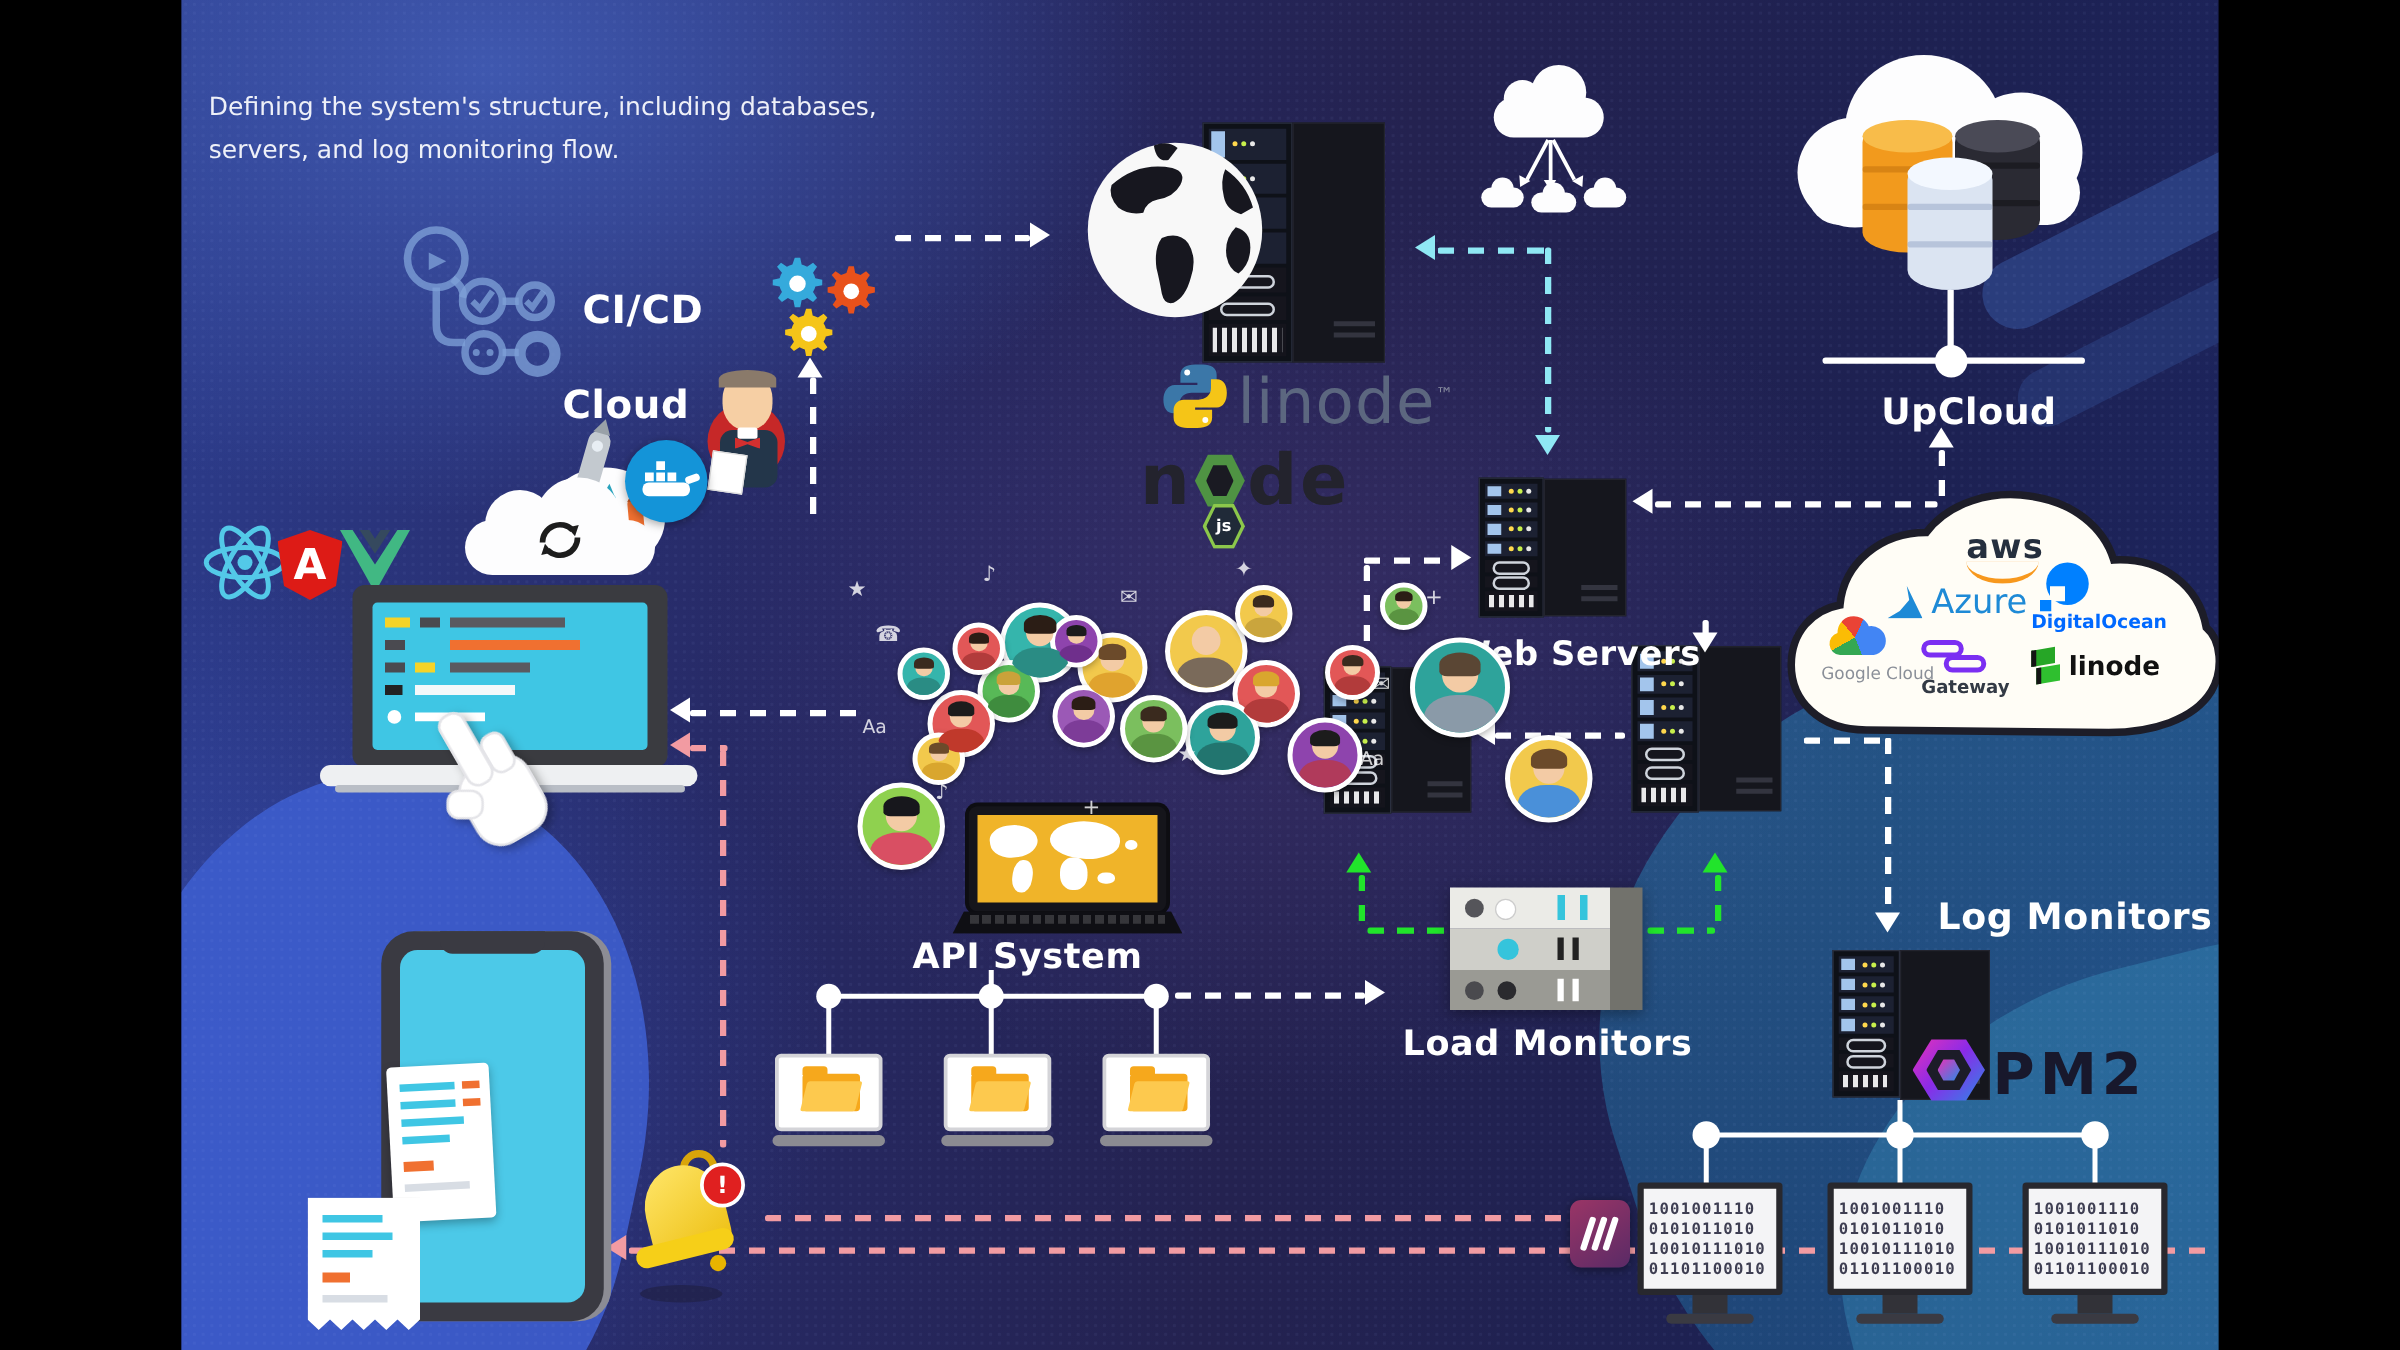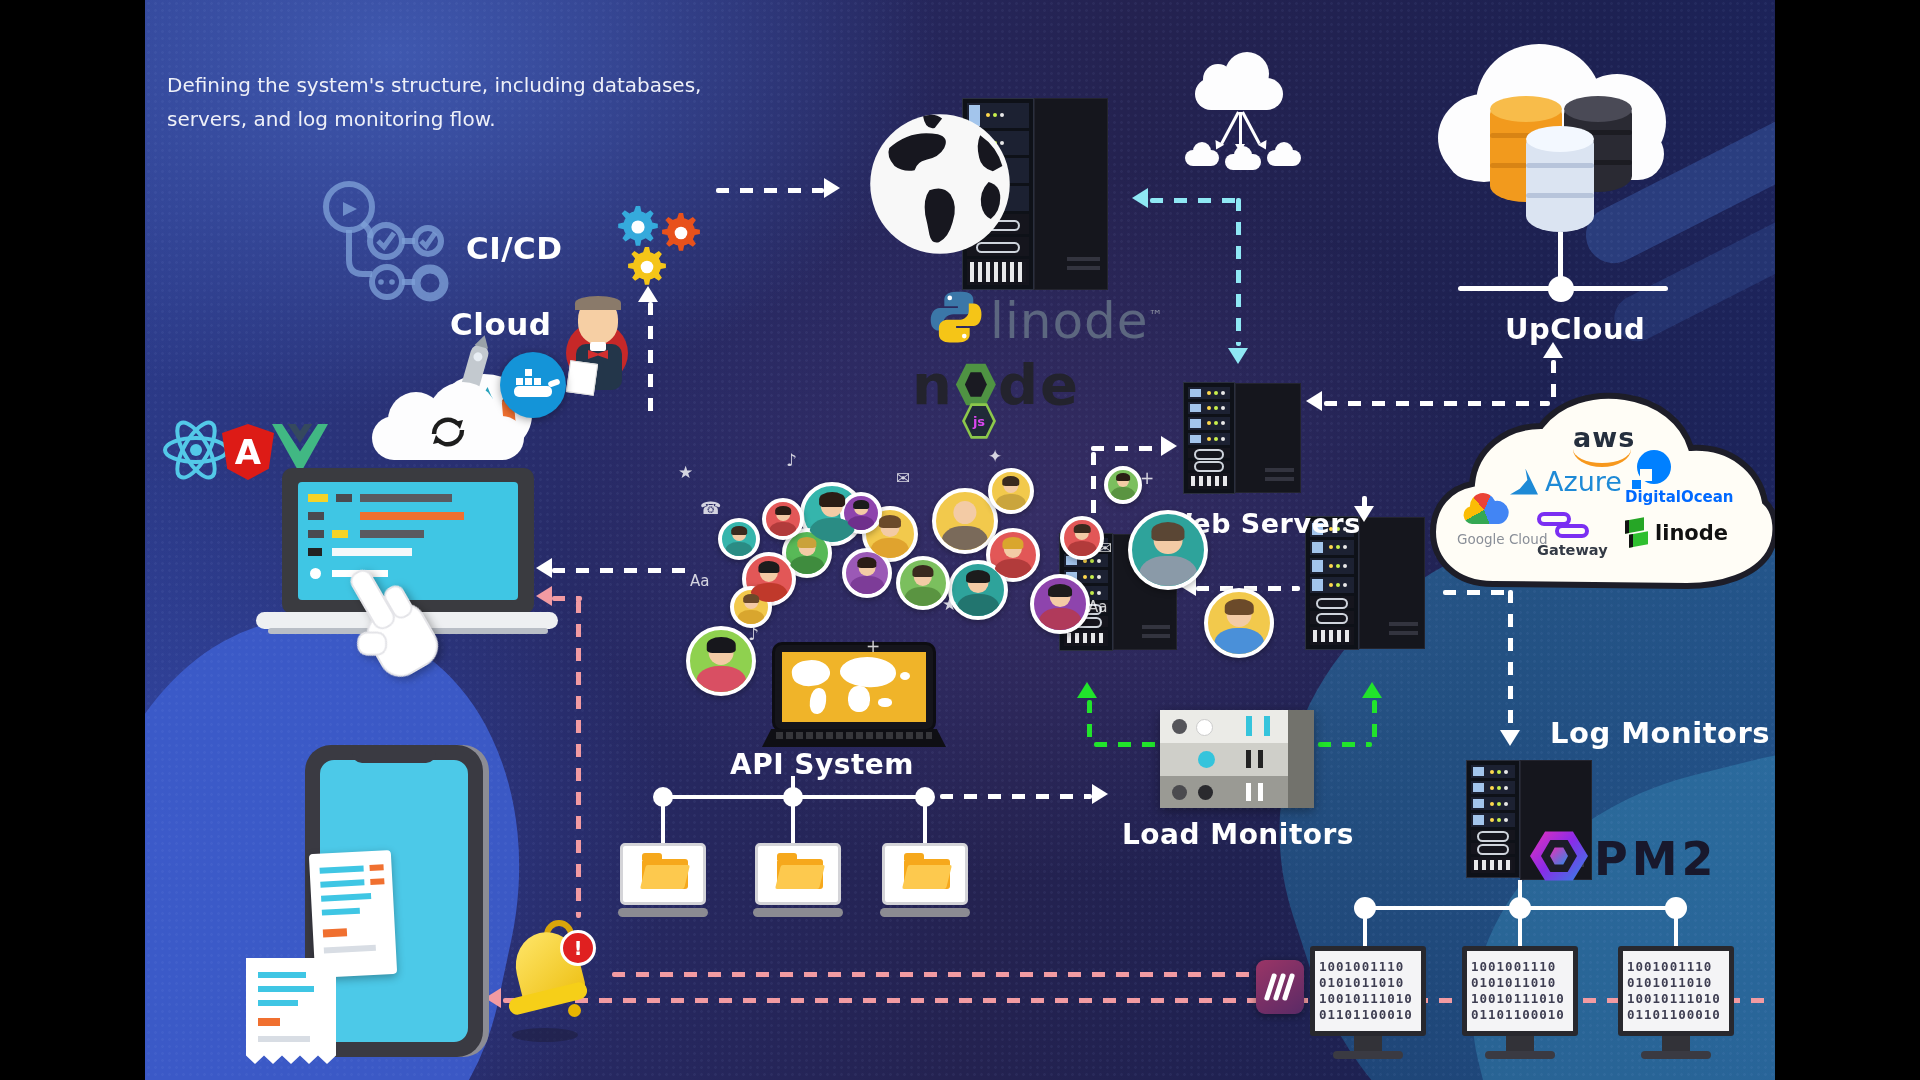--- a/index.html
+++ b/index.html
@@ -193,21 +193,21 @@
   <div class="ab" style="left:990px;top:292px;font-size:50px;color:rgba(95,106,130,.95);font-weight:500;letter-spacing:1px;"><span>linode</span><sup style="font-size:14px;color:#8a8fa0;">™</sup></div>
 
   <div class="ab" style="left:912px;top:352px;display:flex;align-items:center;color:#23232d;font-weight:800;font-size:56px;letter-spacing:2px;">
     <span>n</span>
     <span class="hex" style="width:40px;height:44px;margin:0 2px;background:#4f9343;clip-path:polygon(26% 3%,74% 3%,100% 50%,74% 97%,26% 97%,0 50%);position:relative;">
         <span style="position:absolute;inset:9px;background:#1a1a22;clip-path:polygon(26% 3%,74% 3%,100% 50%,74% 97%,26% 97%,0 50%);"></span>
       </span>
     <span>de</span>
   </div>
   <div class="ab" style="left:962px;top:402px;width:34px;height:38px;background:#8cc84b;clip-path:polygon(26% 3%,74% 3%,100% 50%,74% 97%,26% 97%,0 50%);">
-    <div style="position:absolute;inset:3px;background:#202a38;clip-path:polygon(26% 3%,74% 3%,100% 50%,74% 97%,26% 97%,0 50%);display:flex;align-items:center;justify-content:center;color:#d946ef;font-size:13px;font-weight:bold;">js</div>
+    <div style="position:absolute;inset:3px;background:#202a38;clip-path:polygon(26% 3%,74% 3%,100% 50%,74% 97%,26% 97%,0 50%);display:flex;align-items:center;justify-content:center;color:#ffffff;font-size:13px;font-weight:bold;">js</div>
   </div>
 
   <div class="ab" style="left:1185px;top:48px;width:112px;height:122px;">
     <div class="cloudw" style="left:10px;top:30px;width:88px;height:32px;"></div>
     <div class="bump" style="left:18px;top:16px;width:30px;height:30px;"></div>
     <div class="bump" style="left:40px;top:4px;width:44px;height:44px;"></div>
     <div class="ab" style="left:52px;top:64px;width:3px;height:36px;background:#fff;transform:rotate(28deg);transform-origin:top;"></div>
     <div class="ab" style="left:54px;top:64px;width:3px;height:34px;background:#fff;"></div>
     <div class="ab" style="left:56px;top:64px;width:3px;height:36px;background:#fff;transform:rotate(-28deg);transform-origin:top;"></div>
     <div class="ab" style="left:28px;top:94px;width:0;height:0;border-left:5px solid transparent;border-right:5px solid transparent;border-top:8px solid #fff;transform:rotate(28deg);"></div>

